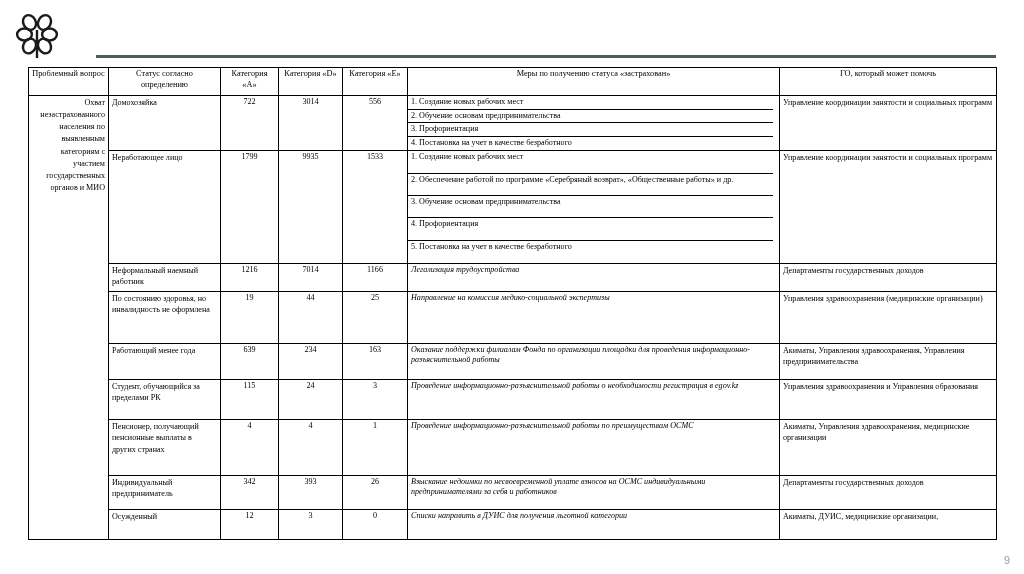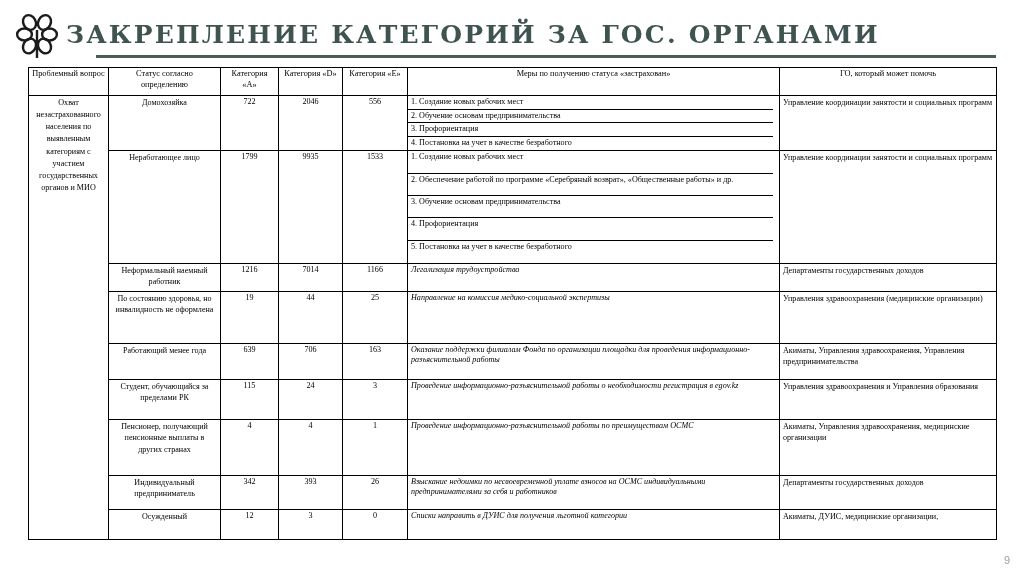--- a/index.html
+++ b/index.html
@@ -70,26 +70,26 @@
   thead th {
     text-align: center;
     vertical-align: middle;
     font-weight: 700;
     font-size: 8.3px;
     padding: 3px 2px;
     height: 28px;
   }
   td.num { text-align: center; vertical-align: top; padding-top: 2px; }
   td.problem {
-    text-align: center;
+    text-align: right;
     vertical-align: top;
     padding-top: 2px;
     line-height: 1.5;
   }
-  td.status { text-align: center; vertical-align: top; line-height: 1.45; }
+  td.status { text-align: left; vertical-align: top; line-height: 1.45; }
   td.measure { text-align: left; vertical-align: top; font-style: italic; }
   td.org { vertical-align: top; padding-top: 2px; line-height: 1.45; }
 
   
   table.inner {
     border-collapse: collapse;
     table-layout: fixed;
     width: 100%;
     margin: -1px -3px;
   }
@@ -125,21 +125,20 @@
           <ellipse cx="15.5" cy="10.5" rx="6.2" ry="7.6" transform="rotate(-28 15.5 10.5)"></ellipse>
           <ellipse cx="30.5" cy="10.5" rx="6.2" ry="7.6" transform="rotate(28 30.5 10.5)"></ellipse>
           <ellipse cx="10.5" cy="22.5" rx="7.4" ry="6.0"></ellipse>
           <ellipse cx="35.5" cy="22.5" rx="7.4" ry="6.0"></ellipse>
           <ellipse cx="15.5" cy="34.0" rx="6.2" ry="7.6" transform="rotate(28 15.5 34.0)"></ellipse>
           <ellipse cx="30.5" cy="34.0" rx="6.2" ry="7.6" transform="rotate(-28 30.5 34.0)"></ellipse>
           <path d="M23 18 L23 46" stroke-width="2.4"></path>
         </g>
       </svg>
     </div>
-    <div id="title">ЗАКРЕПЛЕНИЕ КАТЕГОРИЙ ЗА ГОС. ОРГАНАМИ</div>
     <div id="title-rule"></div>
   </div>
 
   <div id="tbl-wrap">
     <table class="grid">
       <colgroup>
         <col style="width:80px">
         <col style="width:112px">
         <col style="width:58px">
         <col style="width:64px">
@@ -156,21 +155,21 @@
           <th>Категория «Е»</th>
           <th>Меры по получению статуса «застрахован»</th>
           <th>ГО, который может помочь</th>
         </tr>
       </thead>
       <tbody id="tbody">
           <tr style="height: 52px;">
             <td class="problem" rowspan="9">Охват незастрахованного населения по выявленным категориям с участием государственных органов и МИО</td>
             <td class="status">Домохозяйка</td>
             <td class="num">722</td>
-            <td class="num">2046</td>
+            <td class="num">3014</td>
             <td class="num">556</td>
             <td class="nopad">
               <table class="inner">
                 <tbody>
                   <tr>
                     <td style="height: 13px;">1. Создание новых рабочих мест</td>
                   </tr>
                   <tr>
                     <td style="height: 13px;">2. Обучение основам предпринимательства</td>
                   </tr>
@@ -225,21 +224,21 @@
             <td class="status">По состоянию здоровья, но инвалидность не оформлена</td>
             <td class="num">19</td>
             <td class="num">44</td>
             <td class="num">25</td>
             <td class="measure">Направление на комиссия медико-социальной экспертизы</td>
             <td class="org">Управления здравоохранения (медицинские организации)</td>
           </tr>
           <tr style="height: 36px;">
             <td class="status">Работающий менее года</td>
             <td class="num">639</td>
-            <td class="num">706</td>
+            <td class="num">234</td>
             <td class="num">163</td>
             <td class="measure">Оказание поддержки филиалам Фонда по организации площадки для проведения информационно-разъяснительной работы</td>
             <td class="org">Акиматы, Управления здравоохранения, Управления предпринимательства</td>
           </tr>
           <tr style="height: 40px;">
             <td class="status">Студент, обучающийся за пределами РК</td>
             <td class="num">115</td>
             <td class="num">24</td>
             <td class="num">3</td>
             <td class="measure">Проведение информационно-разъяснительной работы о необходимости регистрация в egov.kz</td>

